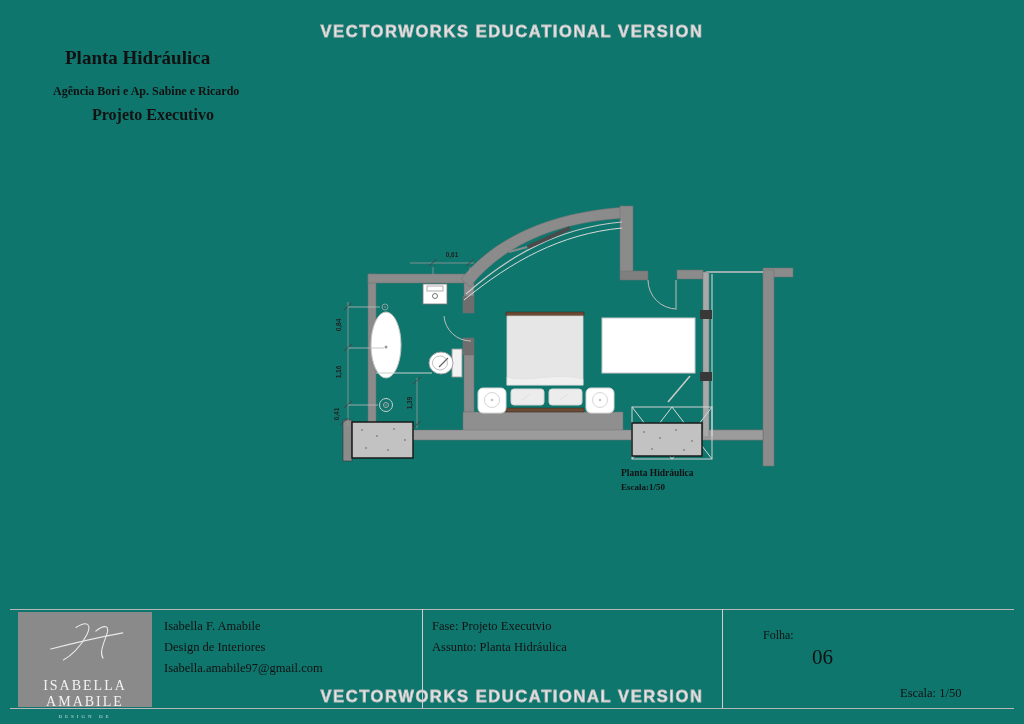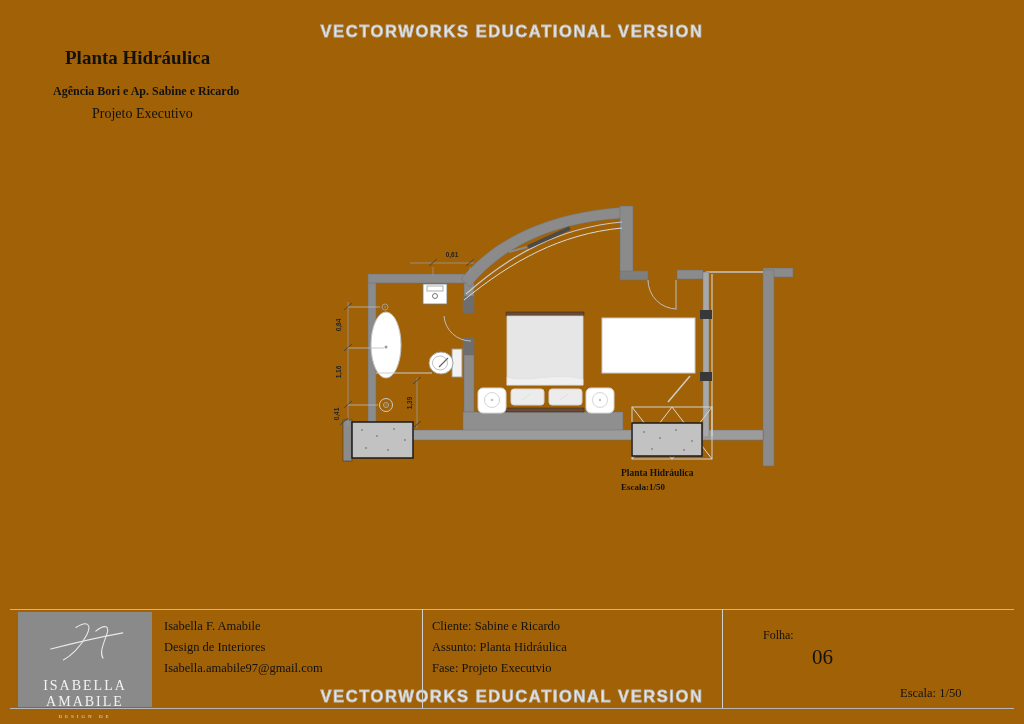--- a/index.html
+++ b/index.html
@@ -1,32 +1,32 @@
 <!DOCTYPE html>
 <html><head>
 <meta charset="utf-8">
 <style>
   * { margin:0; padding:0; box-sizing:border-box; }
   html,body { width:1024px; height:724px; background:#ffffff; overflow:hidden;
               font-family:"Liberation Serif", serif; }
-  .page { position:relative; width:1024px; height:724px; background:#a16207; }
+  .page { position:relative; width:1024px; height:724px; background:#0f766e; }
 
   
   .watermark { position:absolute; left:50%; transform:translateX(-50%);
                font-family:"Liberation Sans", sans-serif;
                font-size:16.5px; font-weight:700; letter-spacing:1.6px;
                color:#e6e6e6; -webkit-text-stroke:0.8px #bdbdbd;
                white-space:nowrap; z-index:1; }
   .wm-top { top:22px; }
   .wm-bottom { top:687px; }
 
   
   .sheet-title    { position:absolute; left:65px; top:47px;  font-size:19px;   font-weight:600; color:#111; }
   .sheet-subtitle { position:absolute; left:53px; top:84px;  font-size:12px;   font-weight:600; color:#111; }
-  .sheet-phase    { position:absolute; left:92px; top:106px; font-size:14px; font-weight:400; color:#111; }
+  .sheet-phase    { position:absolute; left:92px; top:106px; font-size:16px; font-weight:700; color:#111; }
 
   
   .plan-svg { position:absolute; left:0; top:0; width:1024px; height:724px; z-index:2; }
 
   
   .plan-caption-title { position:absolute; left:621px; top:468px; font-size:9.5px; font-weight:700; color:#111; z-index:3; }
   .plan-caption-scale { position:absolute; left:621px; top:482px; font-size:9px;   font-weight:700; color:#111; z-index:3; }
 
   
   .tb-line { position:absolute; left:10px; width:1004px; height:1px; background:#b7b7b7; z-index:2; }
@@ -246,22 +246,21 @@
     <div class="logo-tag">INTERIORES</div>
   </div>
 
   <div class="tb-col tb-contact">
     <div>Isabella F. Amabile</div>
     <div>Design de Interiores</div>
     <div>Isabella.amabile97@gmail.com</div>
   </div>
 
   <div class="tb-col tb-project">
-    <div>Cliente: Sabine e Ricardo</div>
+    <div>Fase: Projeto Executvio</div>
     <div>Assunto: Planta Hidráulica</div>
-    <div>Fase: Projeto Executvio</div>
   </div>
 
   <div class="folha-label">Folha:</div>
   <div class="folha-number">06</div>
   <div class="tb-scale">Escala: 1/50</div>
 
 </div>
 
 </body></html>

